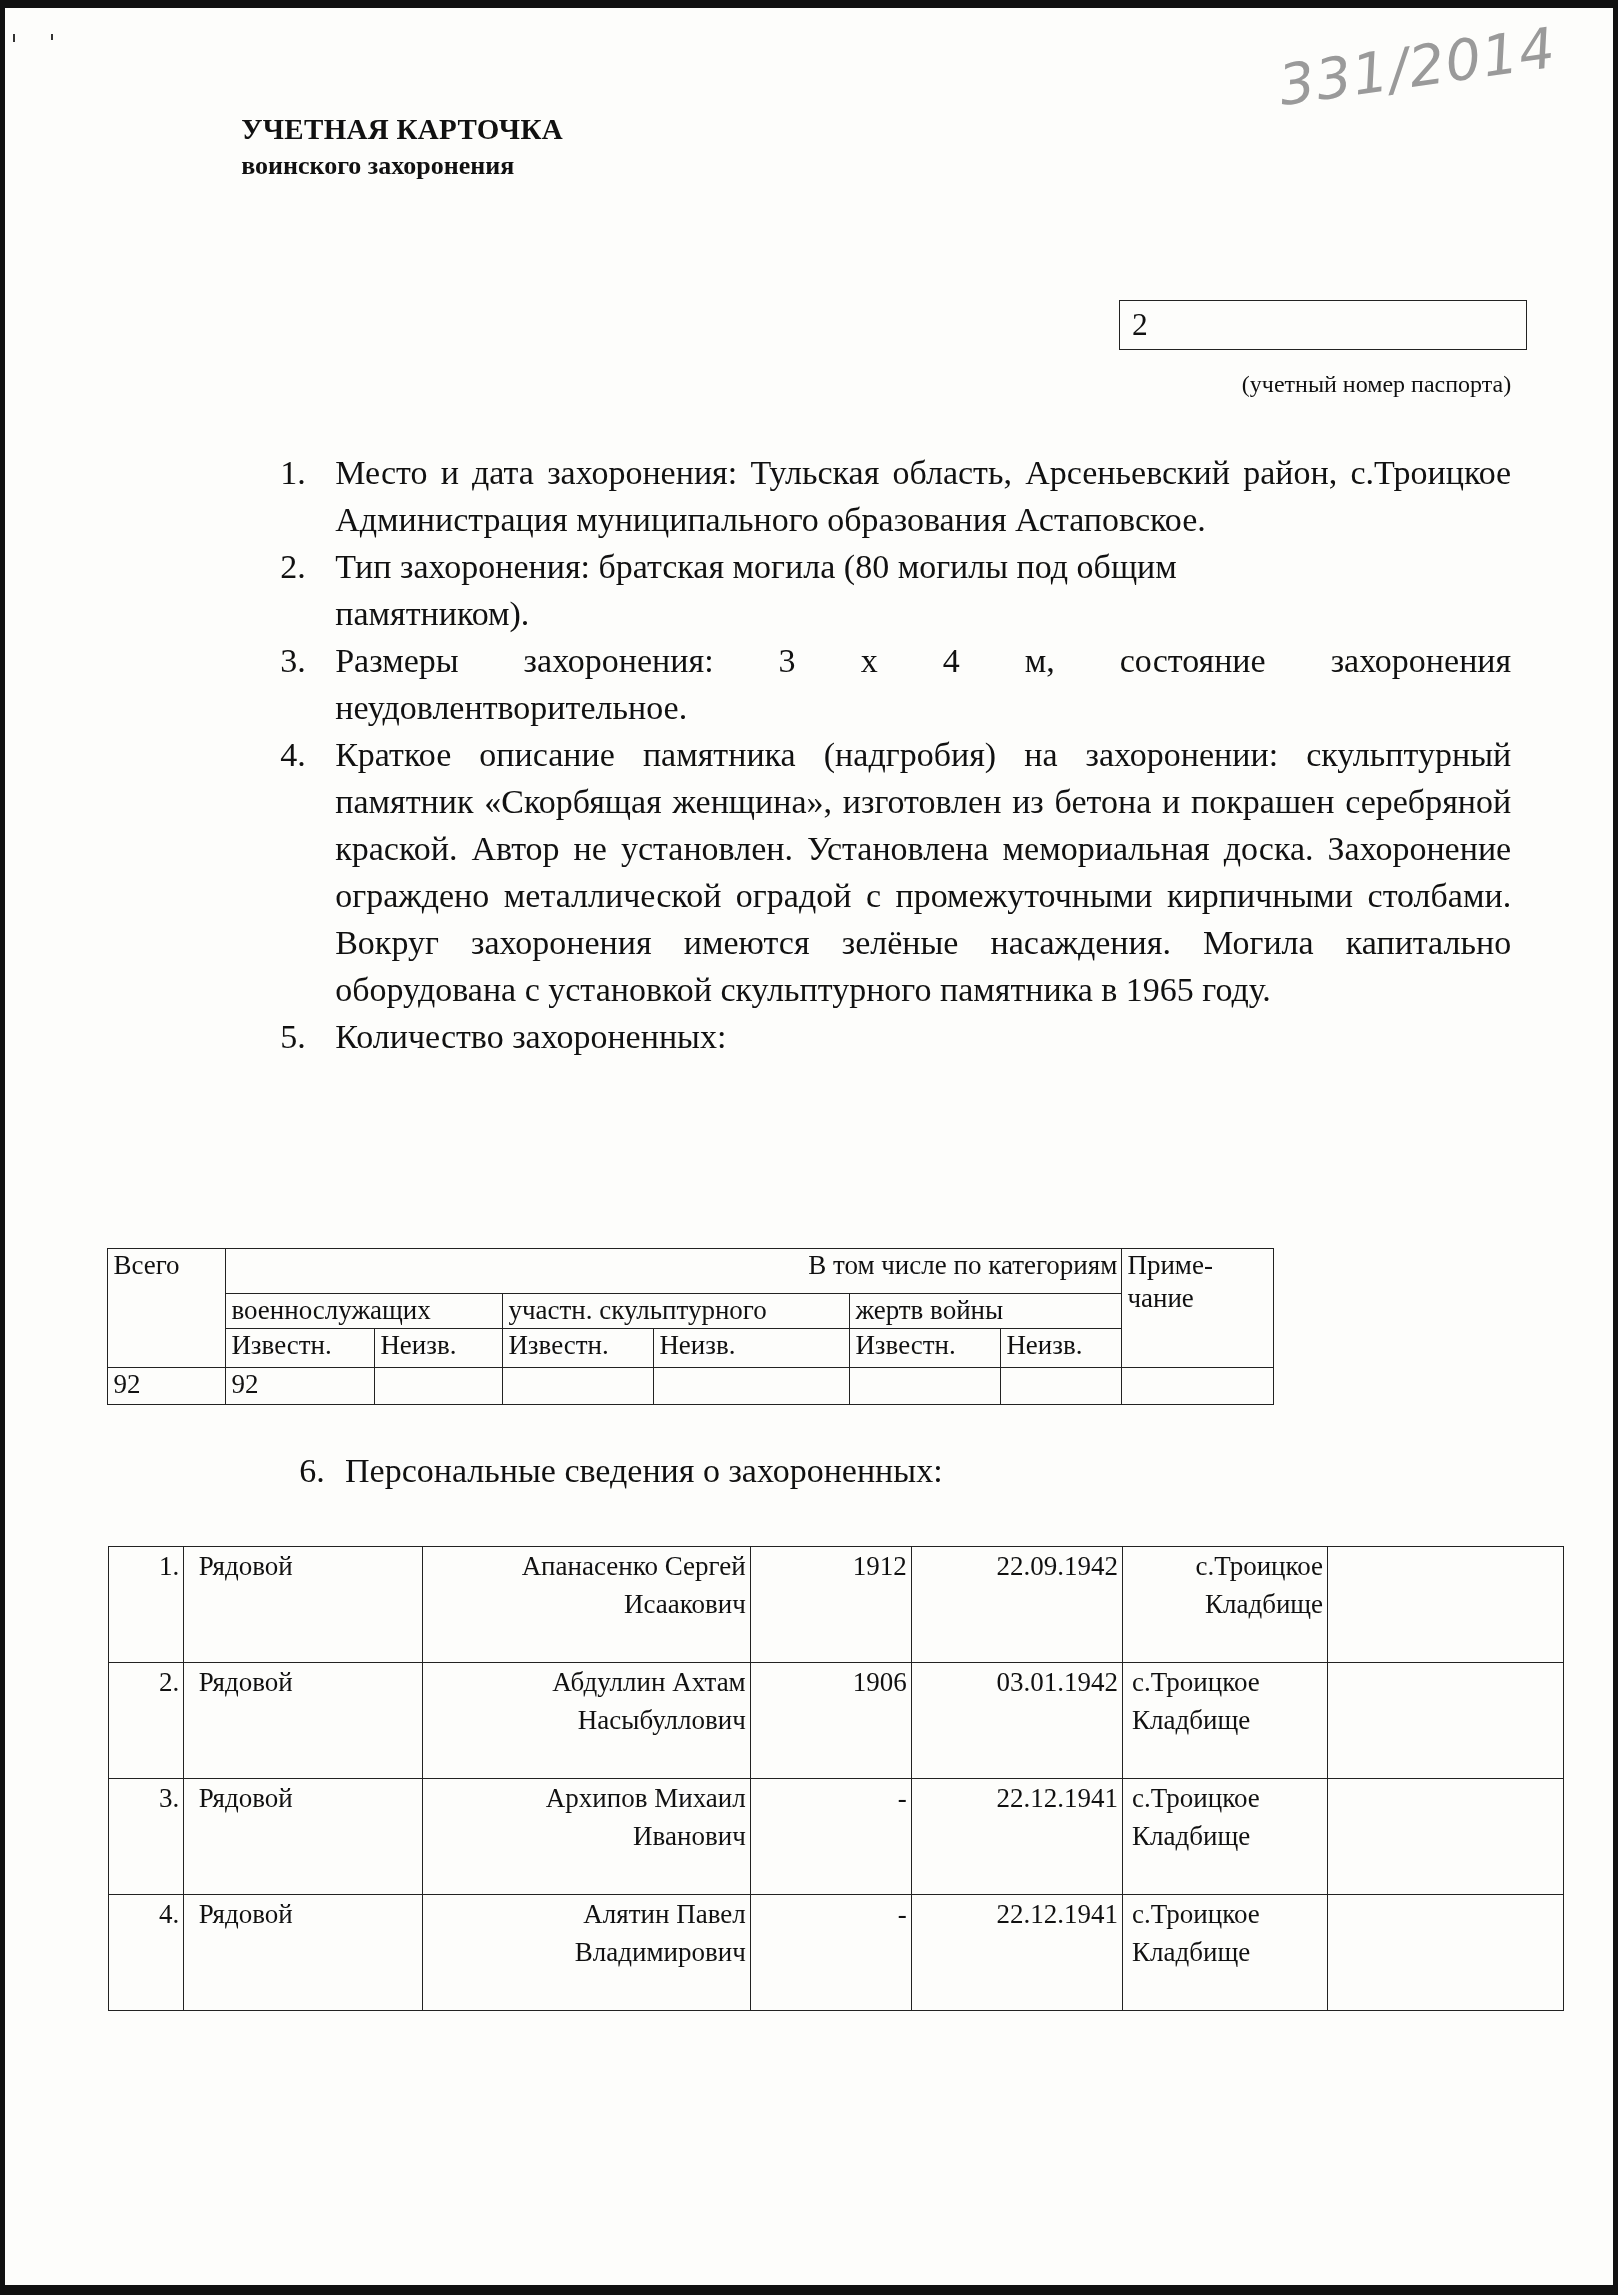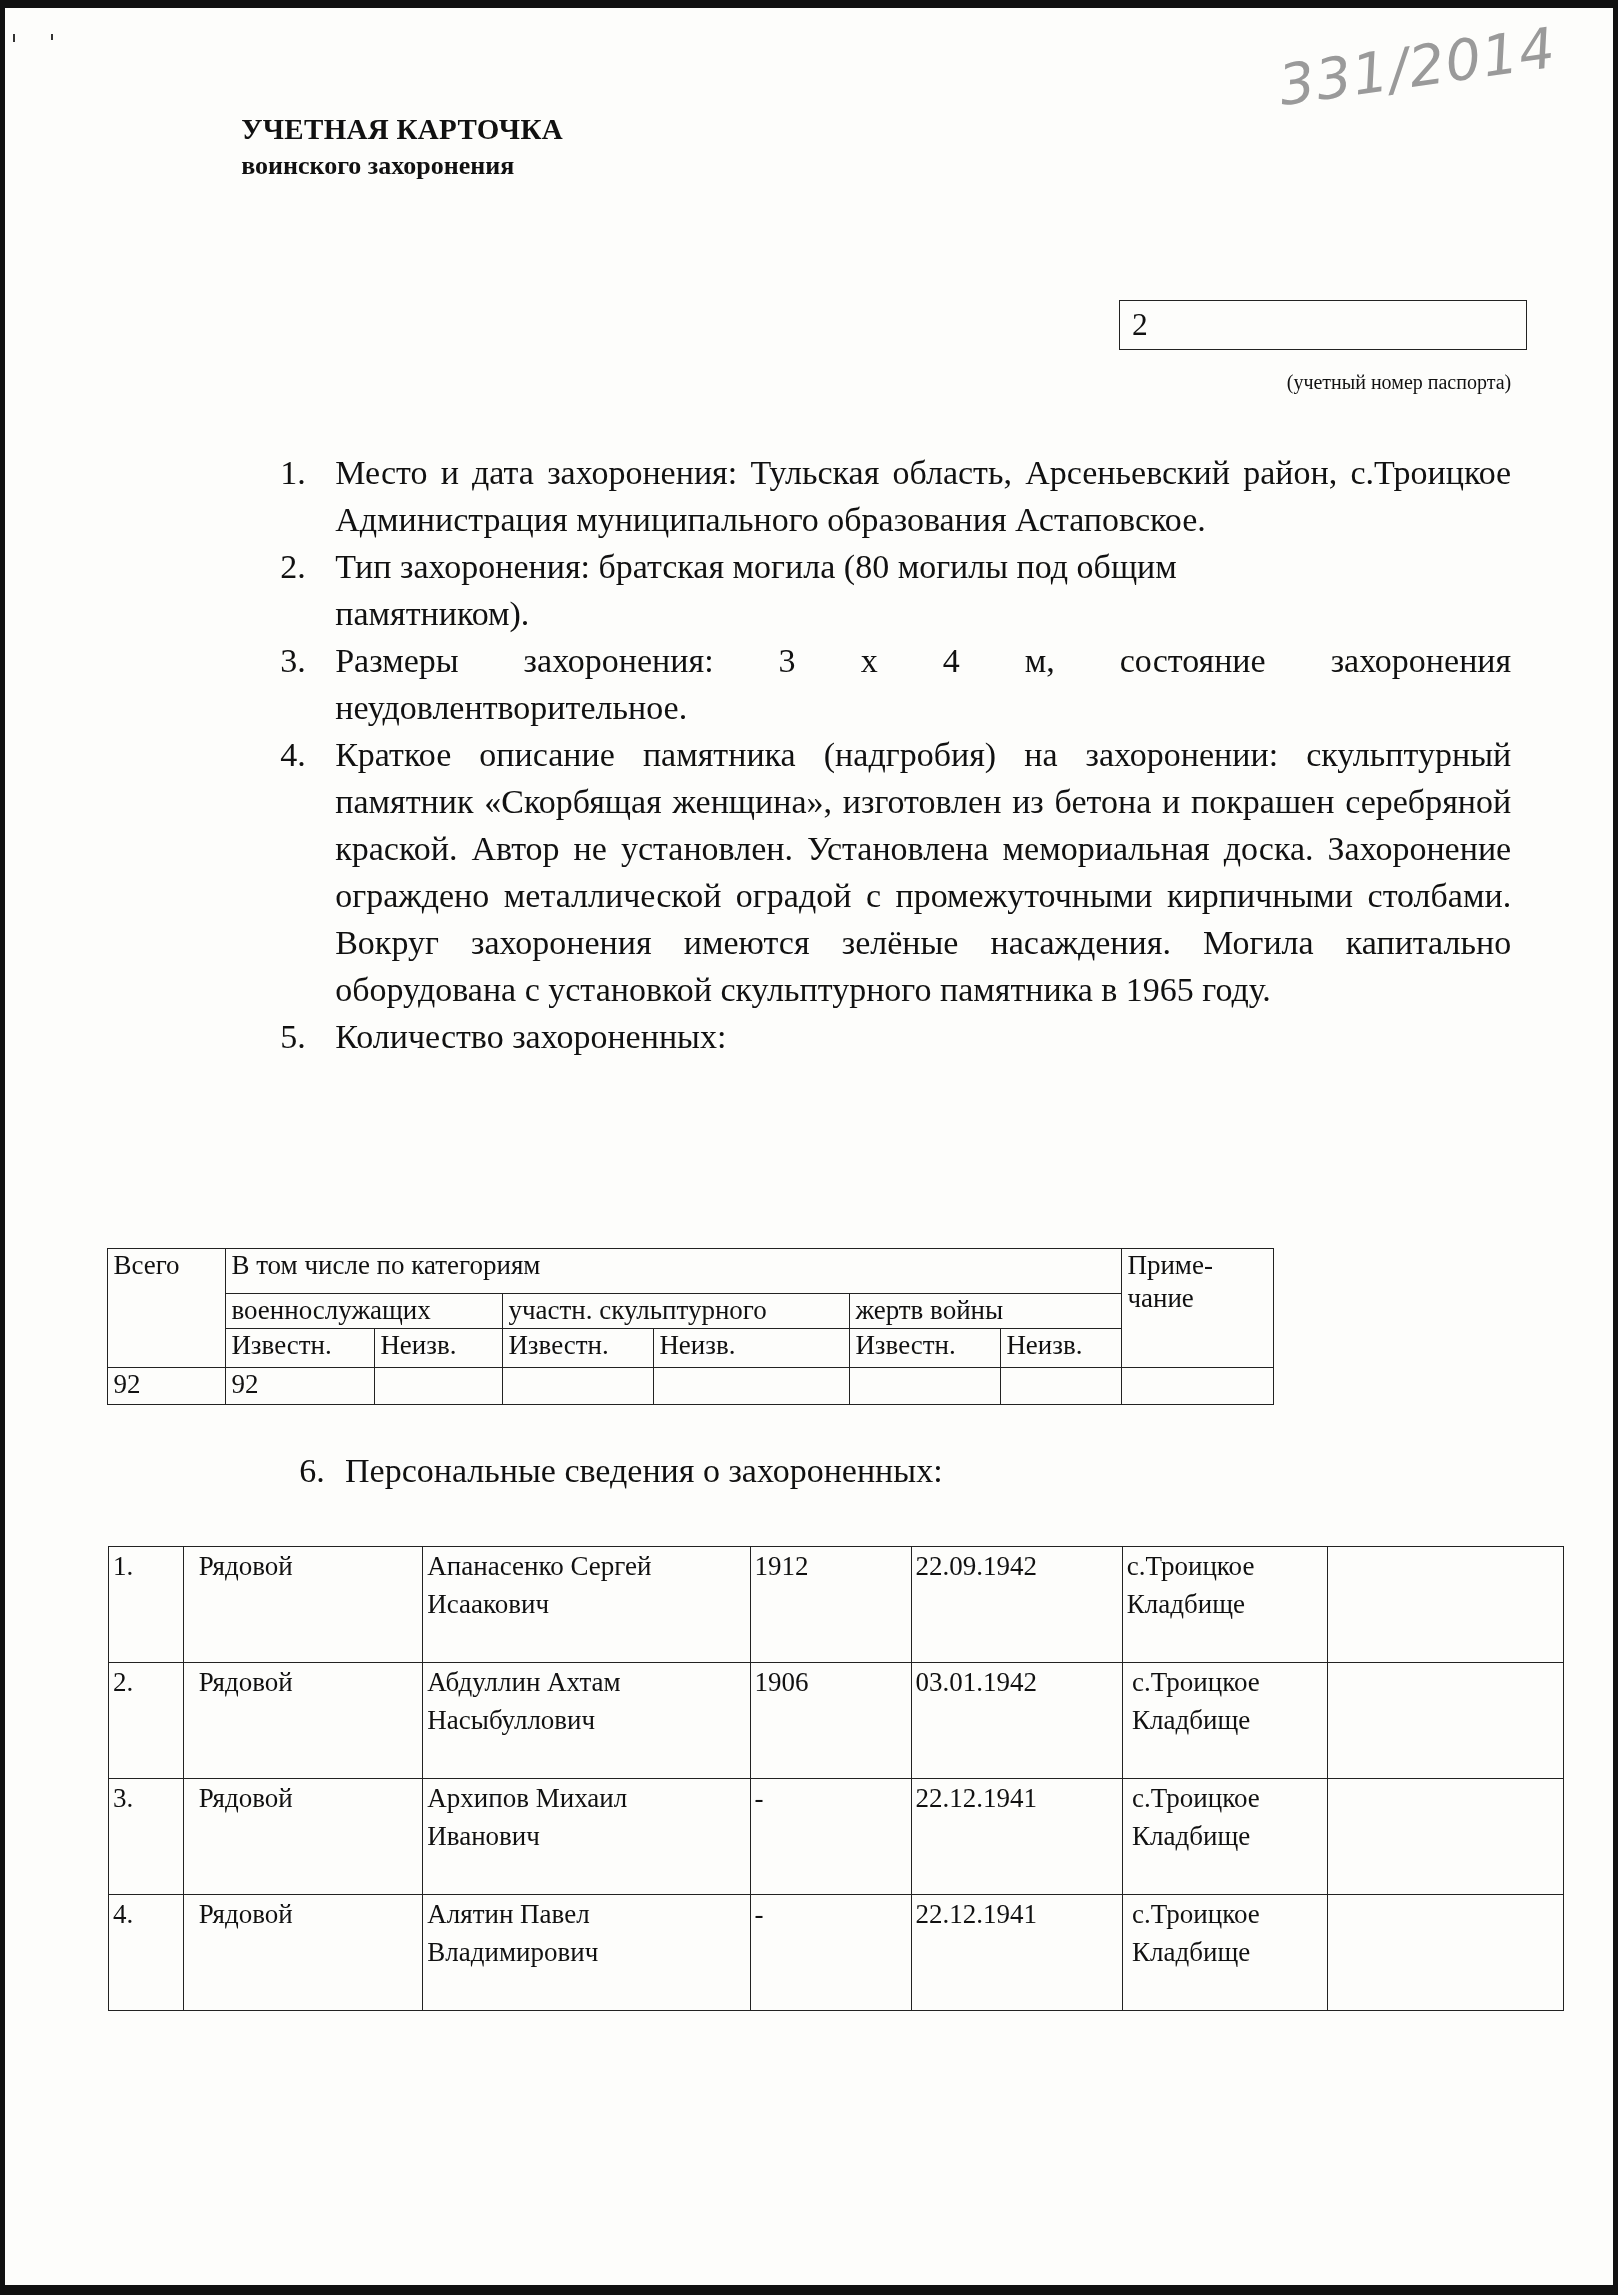--- a/index.html
+++ b/index.html
@@ -20,35 +20,35 @@
   .handwritten {
     left: 1273px; top: 26px; font-size: 56px; color: #9a9a9a;
     font-family: "DejaVu Sans", sans-serif; font-style: italic; font-weight: 200;
     transform: rotate(-8deg); letter-spacing: 1.3px;
   }
   .passport-box {
     left: 1114px; top: 292px; width: 408px; height: 50px;
     border: 1.3px solid #222; box-sizing: border-box;
     font-size: 31.5px; padding-left: 11.8px; line-height: 47px;
   }
-  .passport-label { left: 1168px; top: 363px; width: 338px; text-align: right; font-size: 20px; }
+  .passport-label { left: 1168px; top: 363px; width: 338px; text-align: right; font-size: 24px; }
 
   .list { position: absolute; left: 262px; top: 441px; width: 1244px; font-size: 34px; line-height: 47px; }
   .list-item { position: relative; padding-left: 68px; text-align: justify; }
   .list-item .num { position: absolute; left: 13px; top: 0; }
   .list-item .txt { display: block; }
 
   table { border-collapse: collapse; position: absolute; table-layout: fixed; }
   td { border: 1.3px solid #222; padding: 0 3.9px; vertical-align: top; }
   .t1 { left: 102px; top: 1240px; width: 1166px; font-size: 27px; line-height: 33px; padding-left: 16px; }
   .t1 td { padding-left: 5.2px; }
   .t2 { left: 103px; top: 1538px; width: 1456px; font-size: 27px; line-height: 38px; }
   .t2 .hdr td { height: 117px; text-align: center; }
   .t2 .row td { height: 115px; }
-  .center { text-align: left; }
+  .center { text-align: right; }
   .heading6 { position: absolute; left: 294px; top: 1444px; font-size: 34px; }
 </style>
 </head>
 <body>
 
 <div class="page">
 
   <div class="speck" style="left:7.9px;top:26px;width:2px;height:7.9px;"></div>
   <div class="speck" style="left:46px;top:26px;width:2px;height:6.6px;"></div>
 

